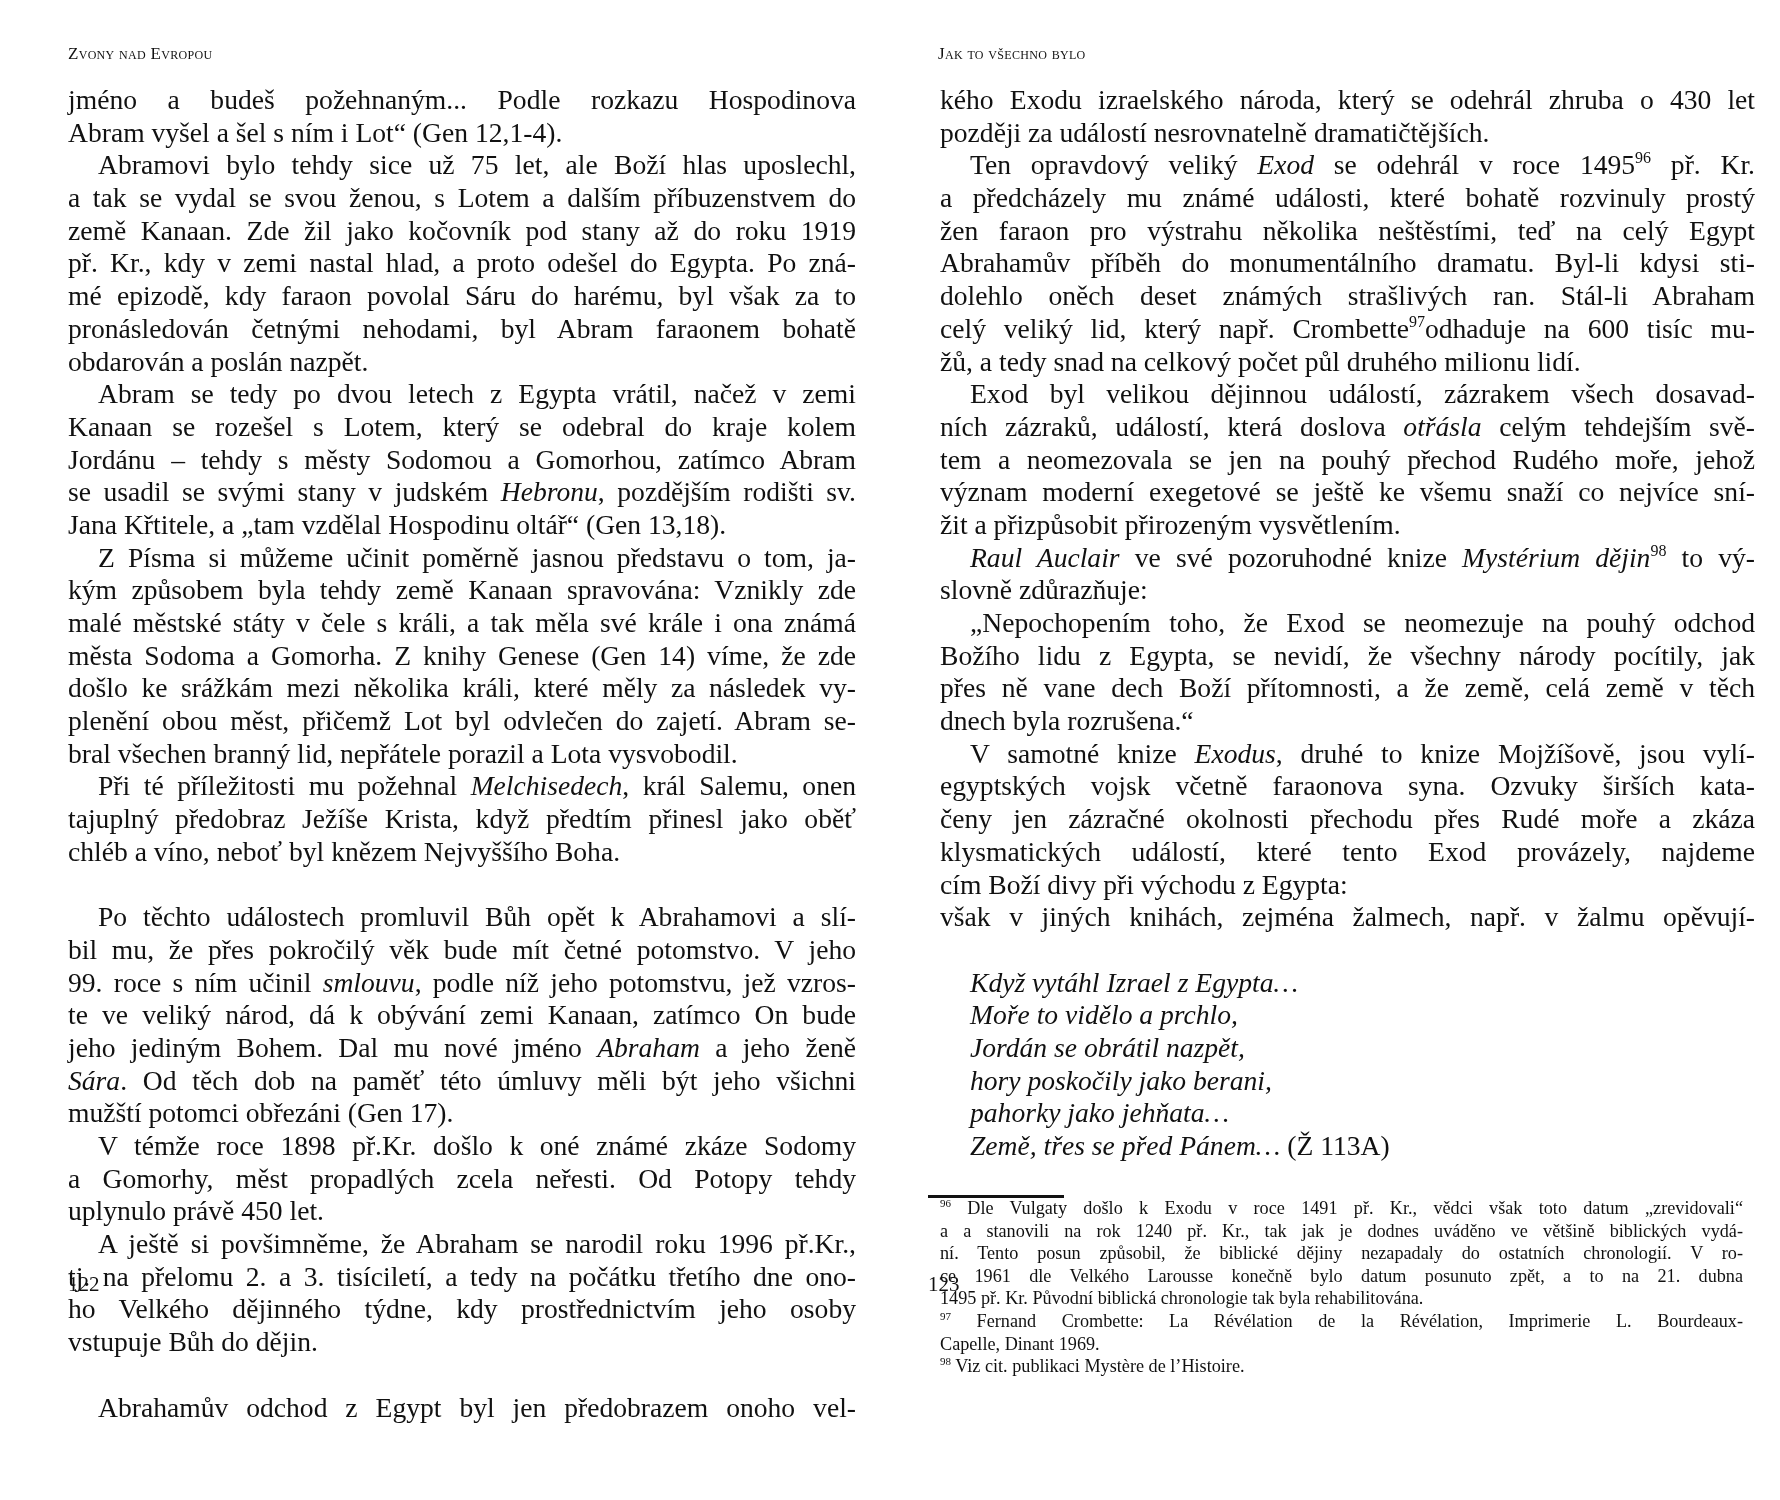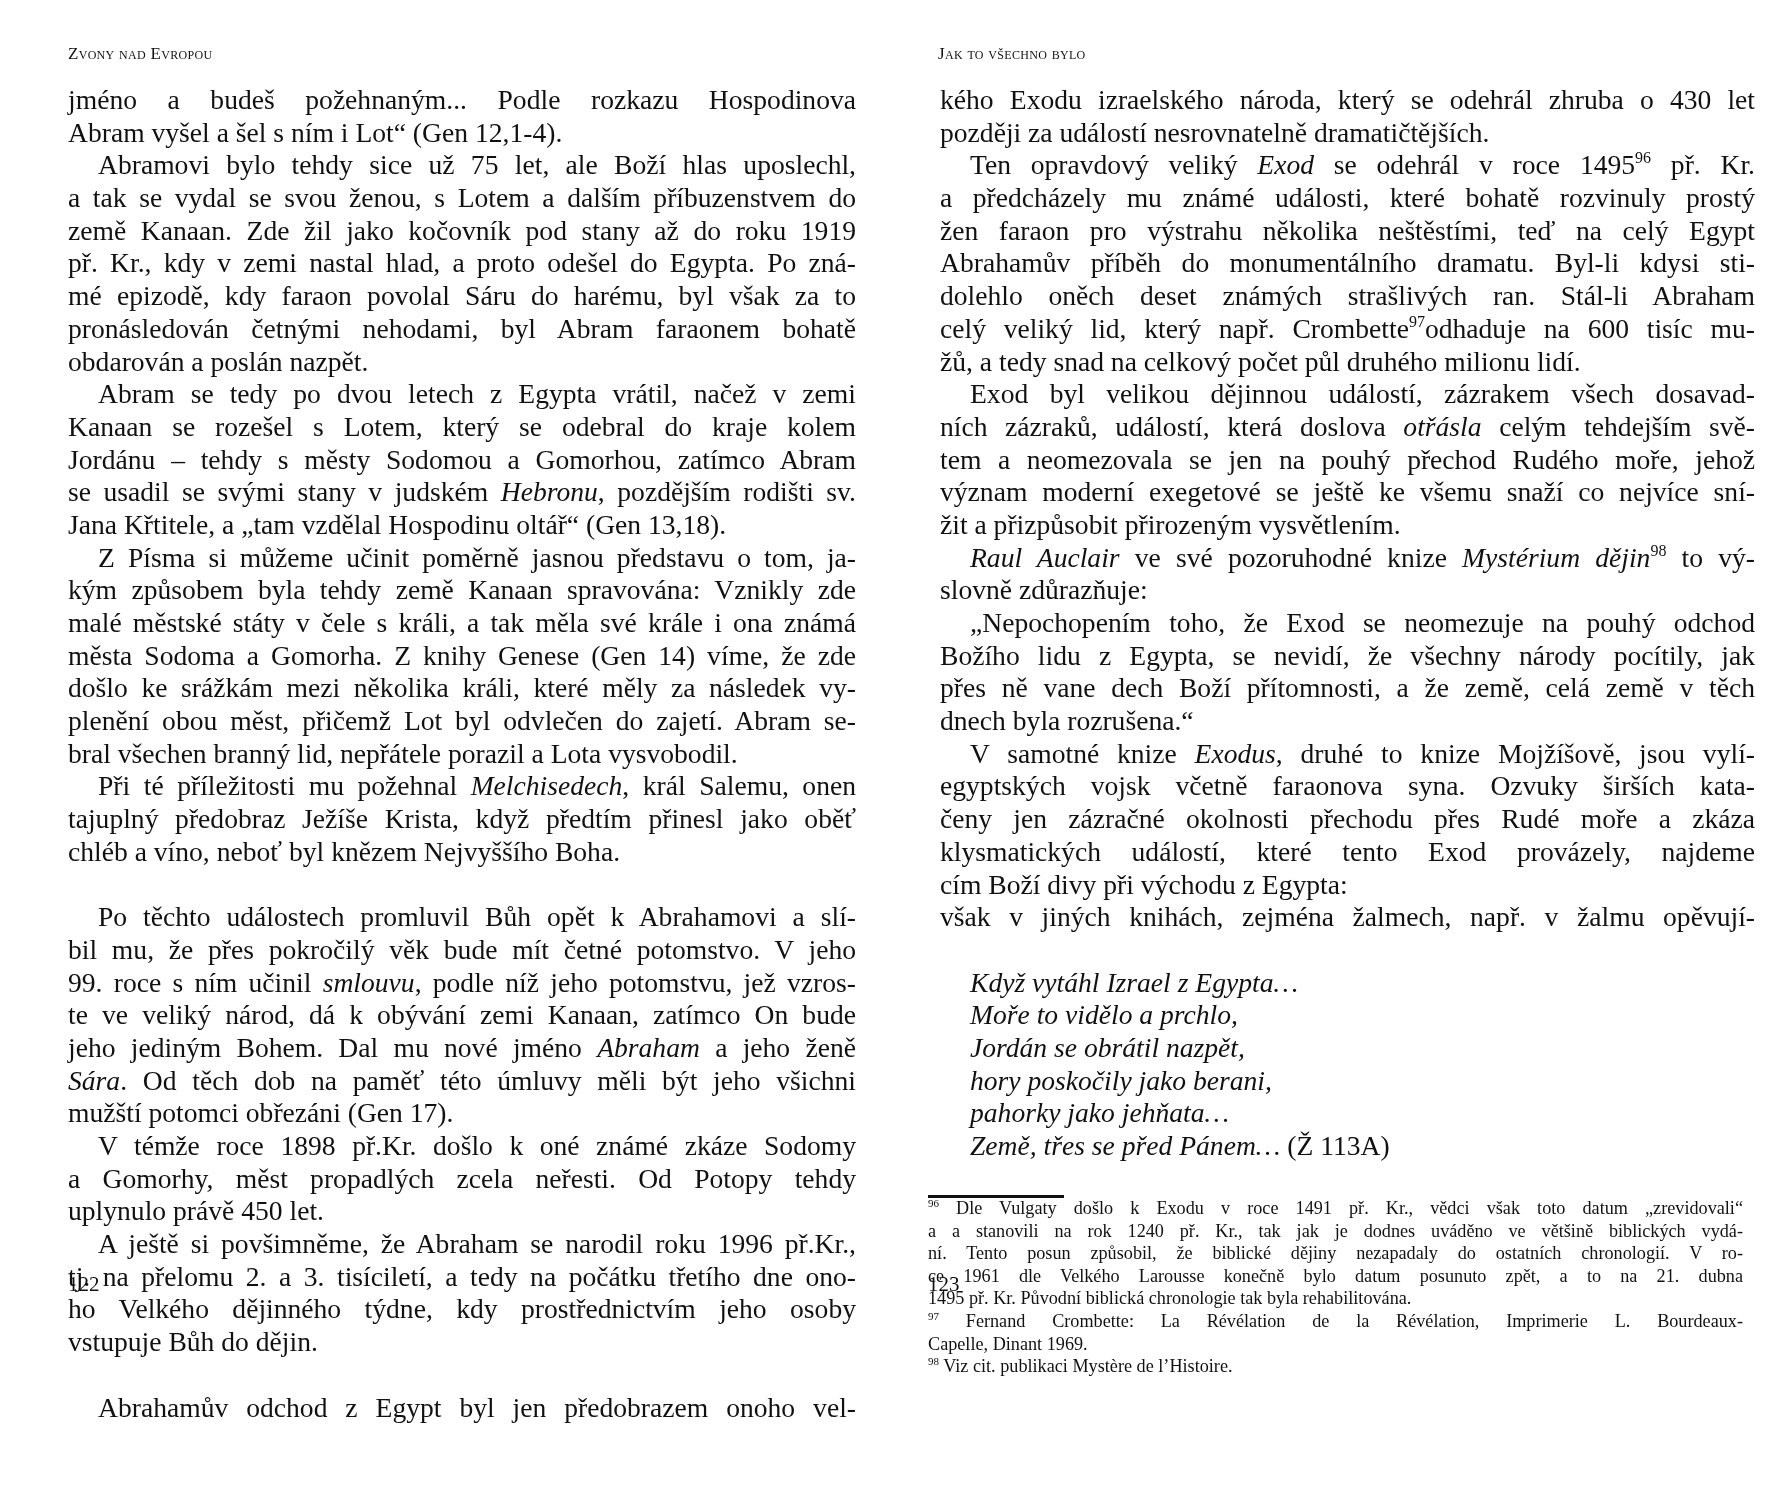--- a/index.html
+++ b/index.html
@@ -19,21 +19,21 @@
   .line.last { text-align-last:left; }
   .indent { padding-left:30px; }
   .gap { height:32.7px; display:block; }
   .gap2 { height:33px; display:block; }
   i { font-style:italic; }
   sup { font-size:16px; vertical-align:11px; line-height:0; }
   .verse { display:block; white-space:nowrap; font-style:italic; padding-left:30px; height:32.7px; }
   .verse .ref { font-style:normal; }
   .fn-rule { position:absolute; left:38px; top:1195px; width:136px; height:3px; background:#111; }
   .footnotes { position:absolute; left:38px; top:1197px; width:815px; font-size:18.2px; line-height:22.6px; }
-  .fn-line { display:block; white-space:nowrap; text-align:justify; text-align-last:justify; height:22.6px; }
+  .fn-line { display:block; white-space:nowrap; text-align:justify; text-align-last:justify; height:22.6px;margin-left:12px; }
   .fn-line.last { text-align-last:left; }
   .fn-line sup { font-size:11px; vertical-align:7px; }
   .folio { position:absolute; top:1272px; font-size:21px; text-align:left; }
   .left .folio { left:68px; width:788px; }
   .right .folio { left:38px; width:815px; }
 </style>
 </head>
 <body>
 
 <div class="page left">

